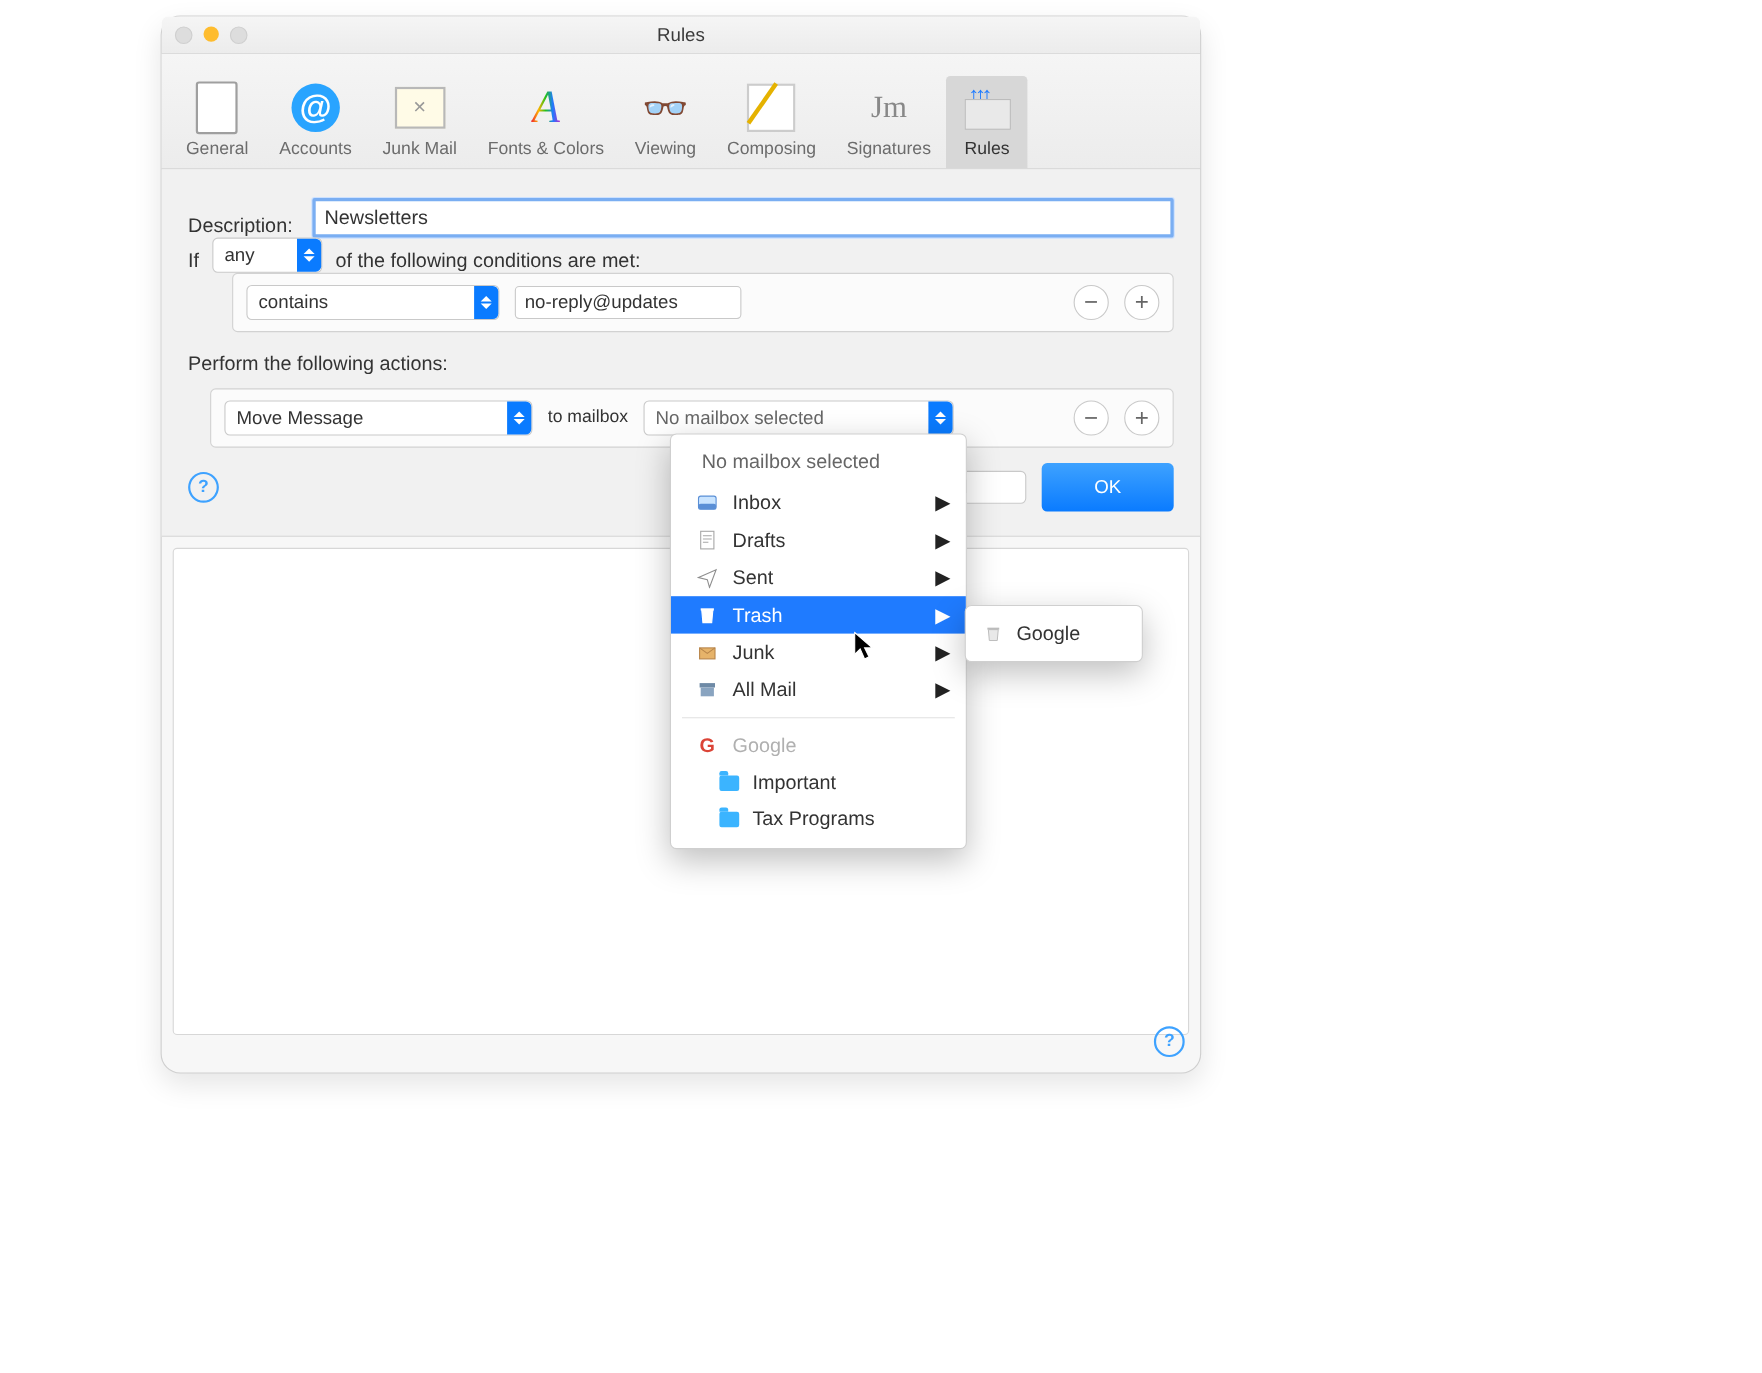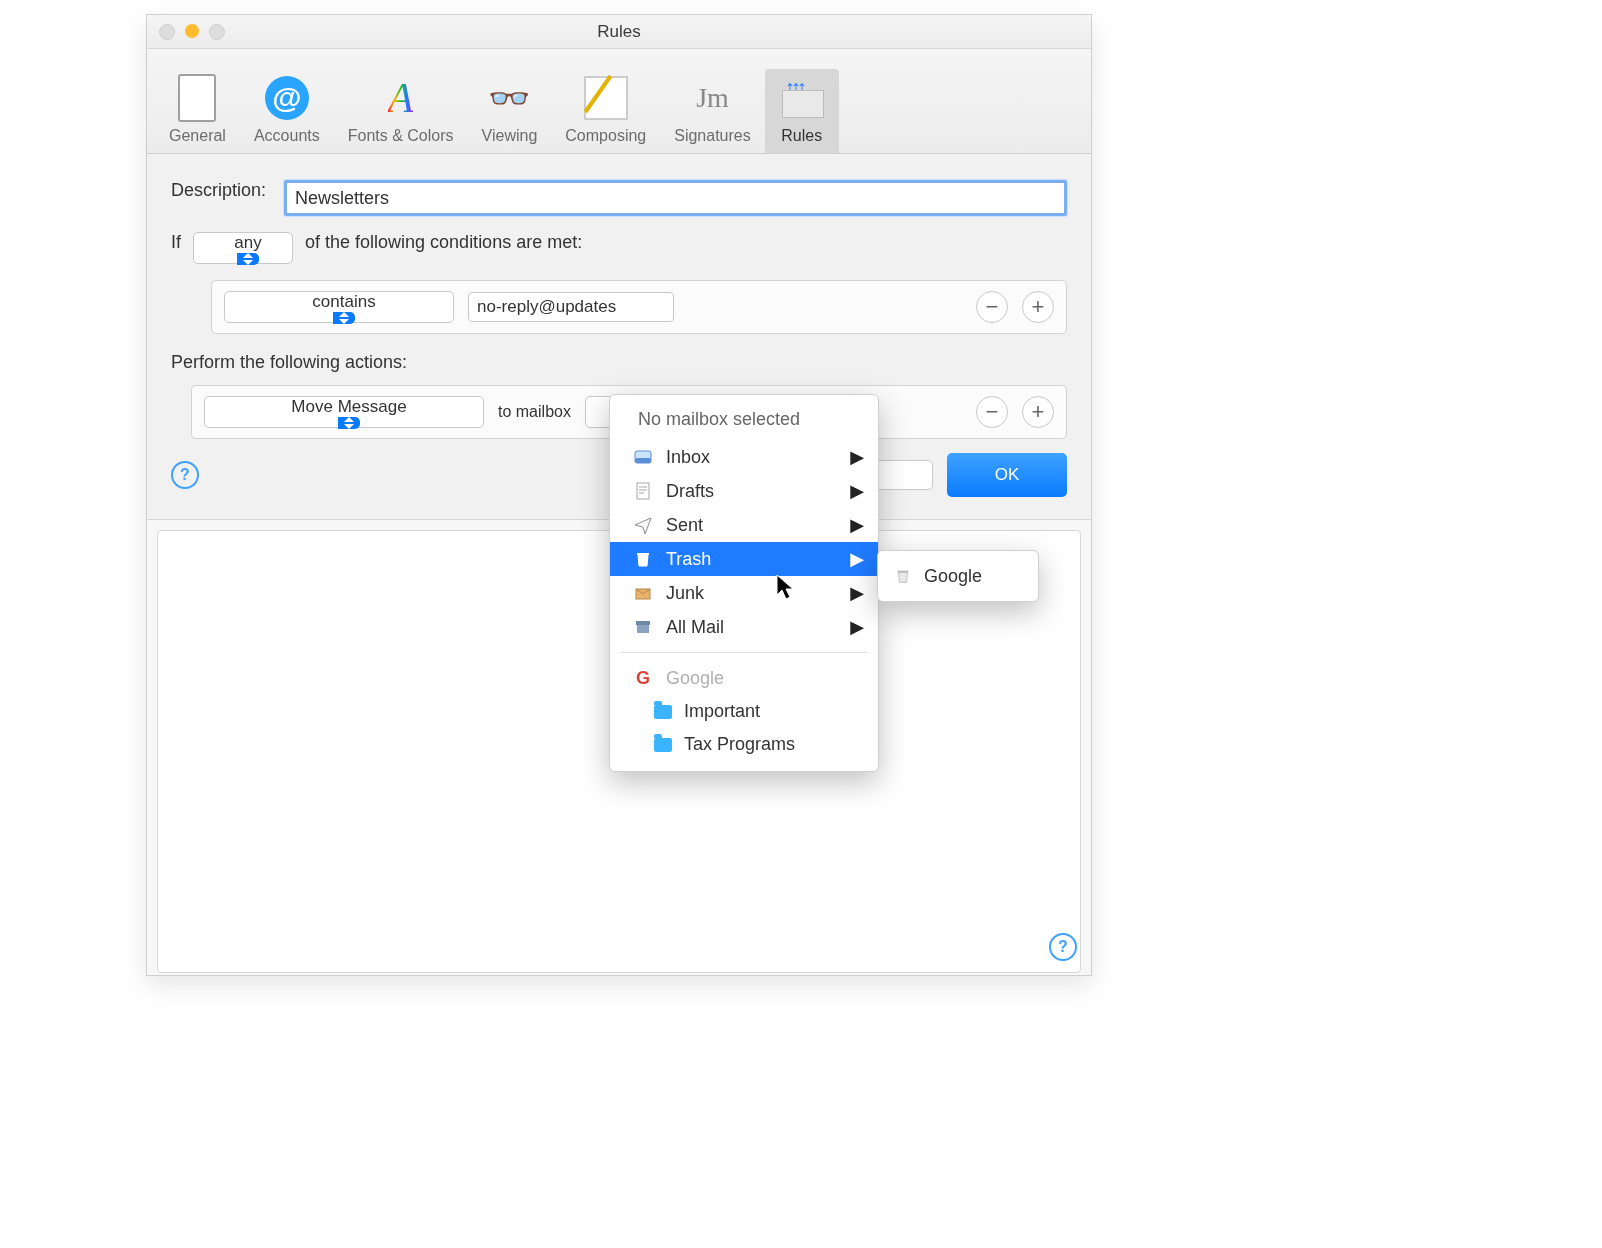--- a/index.html
+++ b/index.html
@@ -1,37 +1,37 @@
 <!DOCTYPE html>
 <html><head>
 <meta charset="utf-8">
 <style>
   html,body{margin:0;padding:0;background:#fff;font-family:-apple-system,"Helvetica Neue",Helvetica,Arial,sans-serif;color:#333;-webkit-font-smoothing:antialiased;}
   body{width:1602px;height:1248px;position:relative;}
   .desk{position:absolute;left:0;top:0;width:1200px;height:1248px;background:#fff;}
   .right-gutter{position:absolute;left:1200px;top:0;width:402px;height:1248px;background:#fff;}
-  .window{position:absolute;left:146px;top:14px;width:944px;height:960px;border:1px solid #cfcfcf;border-radius:0;background:#f7f7f7;box-shadow:0 10px 25px rgba(0,0,0,.10);}
+  .window{position:absolute;left:146px;top:14px;width:944px;height:960px;border:1px solid #cfcfcf;border-radius:18px;background:#f7f7f7;box-shadow:0 10px 25px rgba(0,0,0,.10);}
   .titlebar{height:33px;background:linear-gradient(#f5f5f5,#ececec);border-bottom:1px solid #d8d8d8;border-radius:6px 6px 0 0;position:relative;text-align:center;}
   .traffic{position:absolute;left:12px;top:9px;display:flex;gap:10px;}
   .dot{width:14px;height:14px;border-radius:50%;}
   .dot.red{background:#ddd;border:1px solid #cfcfcf;}
   .dot.yellow{background:#febc2e;}
   .dot.green{background:#ddd;border:1px solid #cfcfcf;}
   .title{font-size:17px;line-height:33px;font-weight:500;color:#3a3a3a;}
   .toolbar{height:104px;background:linear-gradient(#f5f5f5,#ececec);border-bottom:1px solid #cfcfcf;display:flex;align-items:flex-end;padding:0 8px;}
   .tbtn{display:flex;flex-direction:column;align-items:center;justify-content:flex-end;padding:6px 14px 8px 14px;color:#6c6c6c;font-size:16px;position:relative;}
   .tbtn.active{background:#d7d7d7;border-radius:4px 4px 0 0;}
   .tbtn.active .tlabel{color:#333;}
   .ticon{width:46px;height:46px;display:flex;align-items:center;justify-content:center;margin-bottom:6px;}
   .tlabel{white-space:nowrap;text-align:right;}
   .sheet{position:relative;background:#f1f1f1;border-bottom:1px solid #d8d8d8;padding:26px 24px 22px 24px;}
-  .row{display:flex;align-items:flex-start;margin-bottom:16px;font-size:18px;}
+  .row{display:flex;align-items:flex-end;font-size:18px;}
   .label{color:#333;margin-right:18px;}
   .input{flex:1;height:30px;border:3px solid #7aaef2;border-radius:2px;background:#fff;padding:0 8px;font-size:18px;color:#333;outline:none;box-shadow:0 0 0 1px #cce1ff;}
-  .select{display:inline-flex;align-items:center;justify-content:space-between;background:#fff;border:1px solid #c9c9c9;border-radius:5px;height:30px;padding:0 0 0 10px;font-size:17px;color:#333;flex-direction:column;}
+  .select{display:inline-flex;align-items:center;justify-content:space-between;background:#fff;border:1px solid #c9c9c9;border-radius:5px;height:30px;padding:0 0 0 10px;font-size:17px;color:#333;}
   .select .cap{width:22px;height:30px;background:#0a7bff;border-radius:0 5px 5px 0;display:flex;flex-direction:column;align-items:center;justify-content:center;}
   .select .cap .tri{width:0;height:0;border-left:5px solid transparent;border-right:5px solid transparent;}
   .select .cap .tri.up{border-bottom:5px solid #fff;margin-bottom:2px;}
   .select .cap .tri.dn{border-top:5px solid #fff;}
   .cond-box{border:1px solid #d2d2d2;border-radius:5px;background:#fbfbfb;padding:10px 12px;display:flex;align-items:center;gap:14px;margin:0 0 18px 40px;}
   .txtfield{height:28px;border:1px solid #c9c9c9;border-radius:4px;background:#fff;padding:0 8px;font-size:17px;color:#333;}
   .circle-btn{width:30px;height:30px;border:1px solid #c9c9c9;border-radius:50%;background:#fff;display:flex;align-items:center;justify-content:center;color:#666;font-size:22px;line-height:1;}
   .actions-label{font-size:18px;margin:6px 0 12px 0;}
   .action-box{border:1px solid #d2d2d2;border-radius:5px;background:#fbfbfb;padding:10px 12px;display:flex;align-items:center;gap:14px;margin:0 0 14px 20px;}
   .ok{width:120px;height:44px;border-radius:5px;background:linear-gradient(#3ea2ff,#0a7bff);color:#fff;font-size:17px;border:0;}
@@ -92,20 +92,26 @@
         <div class="tlabel">General</div>
       </div>
       <div class="tbtn">
         <div class="ticon">
             <div class="tb-at">@</div>
           </div>
         <div class="tlabel">Accounts</div>
       </div>
       <div class="tbtn">
         <div class="ticon">
+            <div class="tb-box"></div>
+          </div>
+        <div class="tlabel">Junk Mail</div>
+      </div>
+      <div class="tbtn">
+        <div class="ticon">
             <div class="tb-a">A</div>
           </div>
         <div class="tlabel">Fonts &amp; Colors</div>
       </div>
       <div class="tbtn">
         <div class="ticon">
             <div class="tb-glasses">👓</div>
           </div>
         <div class="tlabel">Viewing</div>
       </div>

